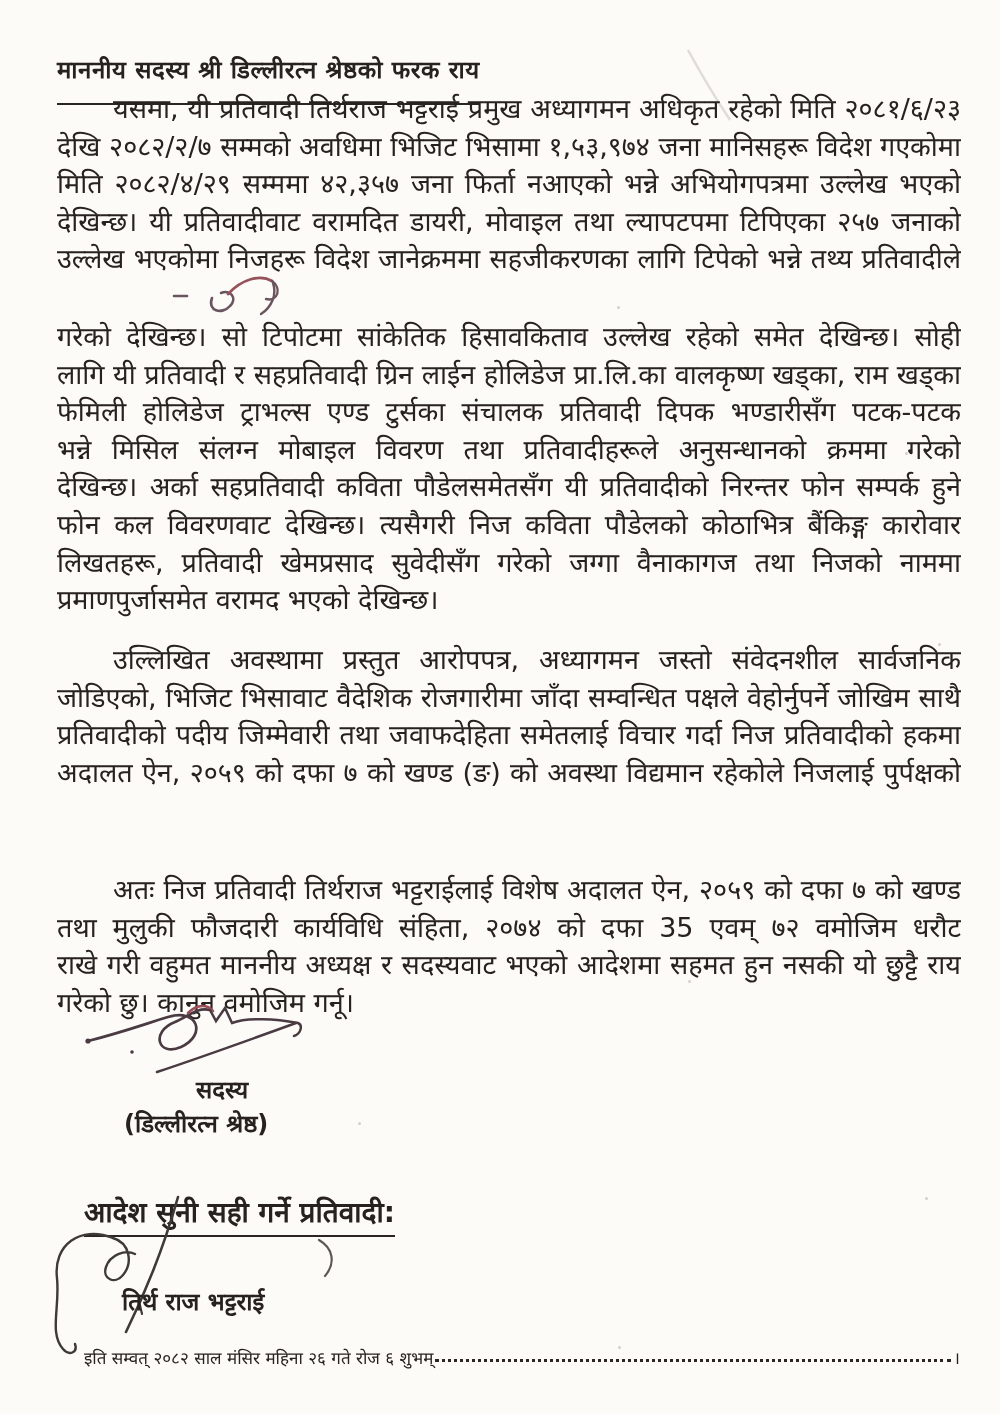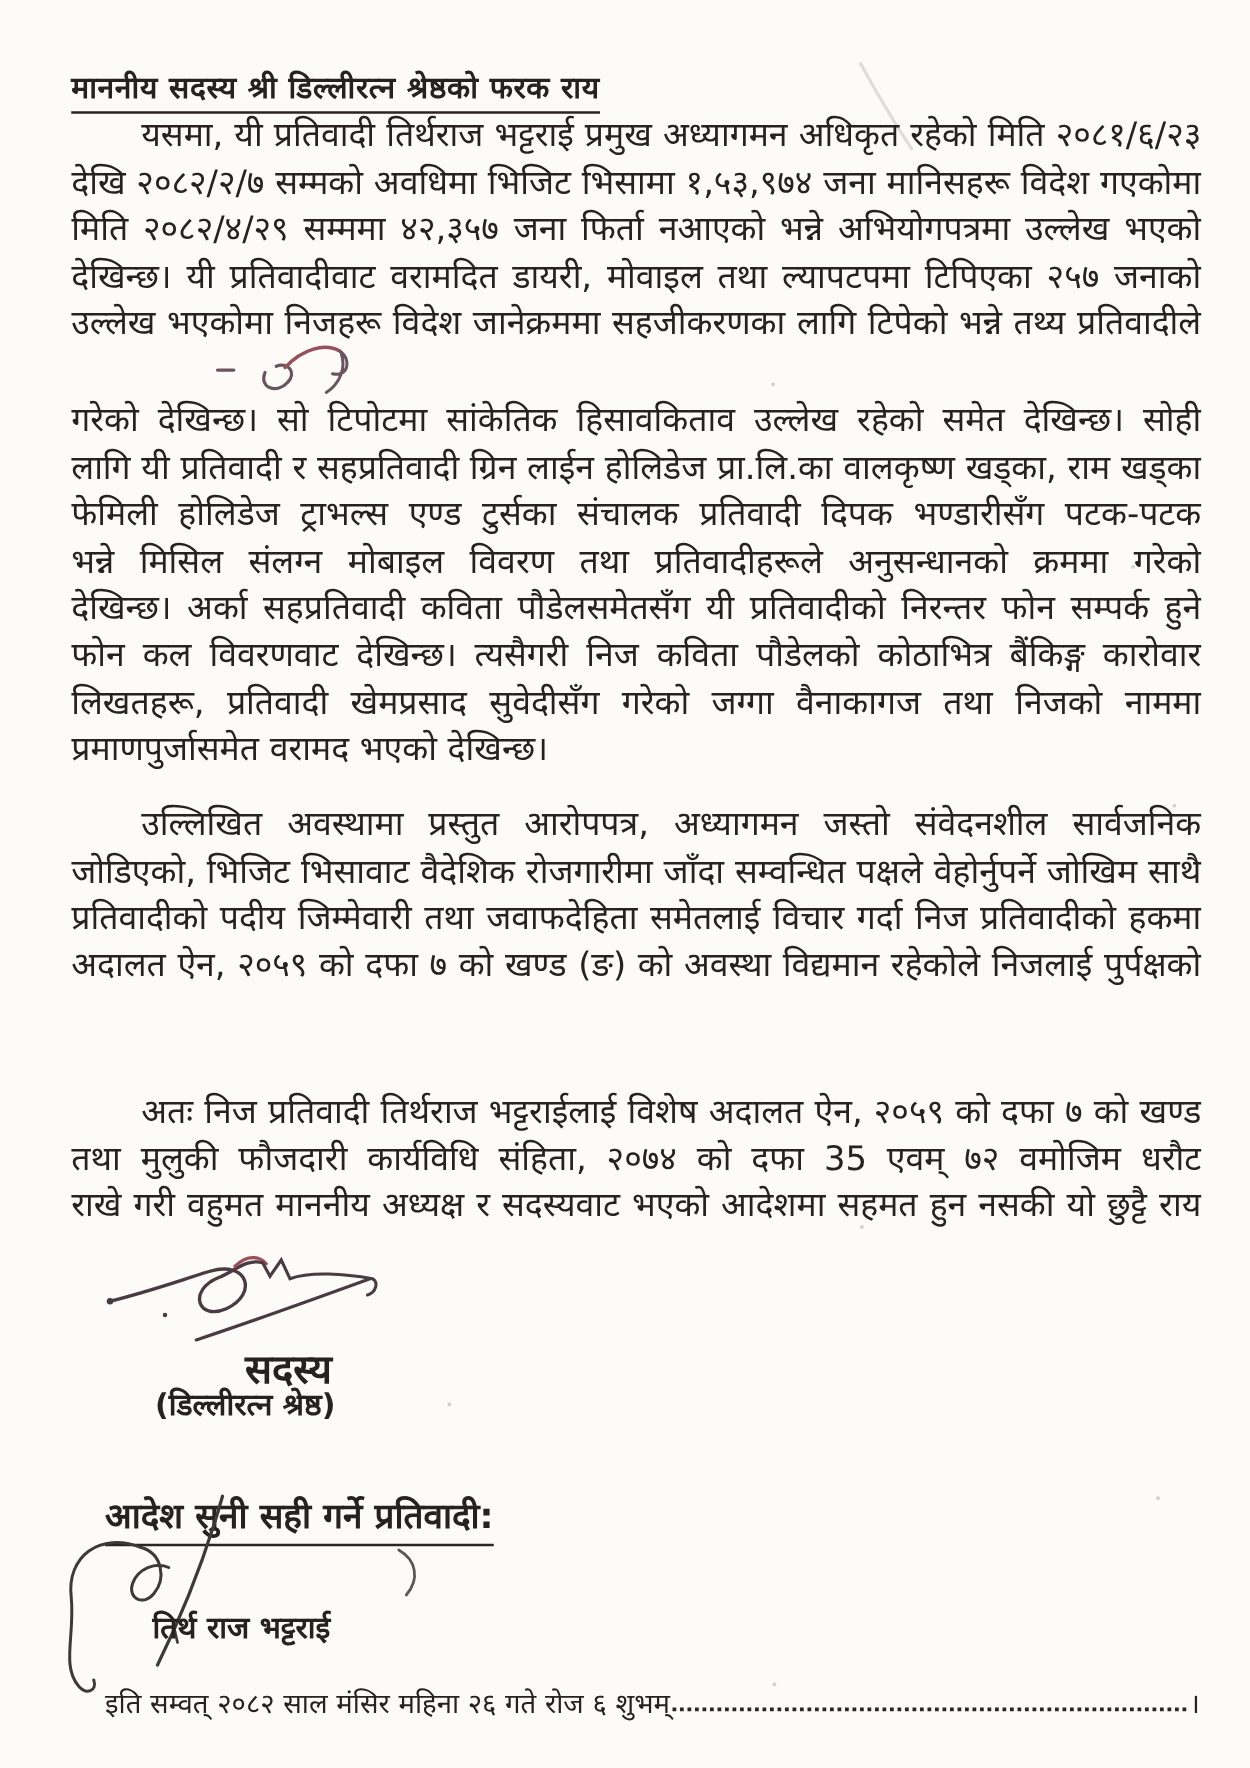--- a/index.html
+++ b/index.html
@@ -13,21 +13,21 @@
     overflow: hidden;
   }
   .main-heading {
     position: absolute;
     left: 57px;
     top: 52px;
     font-size: 24px;
     font-weight: 700;
     letter-spacing: 0.5px;
     border-bottom: 2.5px solid #2b2522;
-    padding-bottom: 4px;
+    padding-bottom: 18px;
     white-space: nowrap;
   }
   .para { position: absolute; left: 57px; width: 904px; }
   .para-1 { top: 90px; }
   .para-2 { top: 318px; }
   .para-3 { top: 641px; }
   .para-4 { top: 871px; }
   .line {
     height: 37.6px;
     line-height: 37.6px;
@@ -35,41 +35,41 @@
     font-weight: 500;
     text-align: justify;
     text-align-last: justify;
     overflow: hidden;
     white-space: normal;
   }
   .line.last { text-align-last: left; }
   .line.indent { text-indent: 56px; }
   .sign-role {
     position: absolute; left: 196px; top: 1072px;
-    font-size: 32px; font-weight: 600;
+    font-size: 24px; font-weight: 600;
   }
   .sign-name {
     position: absolute; left: 124px; top: 1106px;
     font-size: 24px; font-weight: 600;
   }
   .order-heading {
     position: absolute; left: 84px; top: 1192px;
     font-size: 28px; font-weight: 700;
     border-bottom: 2.5px solid #2b2522;
     padding-bottom: 5px;
     white-space: nowrap;
   }
   .defendant-name {
     position: absolute; left: 122px; top: 1284px;
     font-size: 24px; font-weight: 600;
   }
   .closing {
     position: absolute; left: 84px; right: 40px; top: 1346px;
     display: flex; align-items: flex-end;
-    font-size: 22px; font-weight: 500;
+    font-size: 17px; font-weight: 500;
   }
   .closing-text { white-space: nowrap; }
   .closing-dots {
     flex: 1;
     border-bottom: 3px dotted #2b2623;
     margin: 0 3px 7px 2px;
     height: 1px;
   }
   .svg-abs { position: absolute; }
   .speck {
@@ -127,20 +127,21 @@
     <div class="line indent">उल्लिखित अवस्थामा प्रस्तुत आरोपपत्र, अध्यागमन जस्तो संवेदनशील सार्वजनिक सेवासँग</div>
     <div class="line">जोडिएको, भिजिट भिसावाट वैदेशिक रोजगारीमा जाँदा सम्वन्धित पक्षले वेहोर्नुपर्ने जोखिम साथै यी</div>
     <div class="line">प्रतिवादीको पदीय जिम्मेवारी तथा जवाफदेहिता समेतलाई विचार गर्दा निज प्रतिवादीको हकमा विशेष</div>
     <div class="line">अदालत ऐन, २०५९ को दफा ७ को खण्ड (ङ) को अवस्था विद्यमान रहेकोले निजलाई पुर्पक्षको लागि</div>
   </div>
 
   <div class="para para-4">
     <div class="line indent">अतः निज प्रतिवादी तिर्थराज भट्टराईलाई विशेष अदालत ऐन, २०५९ को दफा ७ को खण्ड (घ)</div>
     <div class="line">तथा मुलुकी फौजदारी कार्यविधि संहिता, २०७४ को दफा 35 एवम् ७२ वमोजिम धरौट तारिखमा</div>
     <div class="line">राखे गरी वहुमत माननीय अध्यक्ष र सदस्यवाट भएको आदेशमा सहमत हुन नसकी यो छुट्टै राय व्यक्त</div>
+    <div class="line last">गरेको छु। कानुन वमोजिम गर्नू।</div>
   </div>
 
   <svg class="svg-abs" style="left:80px; top:995px;" width="235" height="88" viewBox="0 0 235 88">
     <path d="M 8 46 C 40 38, 62 30, 88 22 C 118 13, 127 40, 101 52 C 78 62, 70 37, 95 27 C 108 22, 116 12, 130 15" stroke="#4a3a42" stroke-width="2.7" fill="none" stroke-linecap="round"></path>
     <path d="M 108 18 C 118 8, 128 10, 133 16" stroke="#9a4f58" stroke-width="2.6" fill="none" stroke-linecap="round"></path>
     <path d="M 130 15 l 6 11 l 9 -13 l 7 15 C 168 22, 196 24, 218 28 C 223 30, 221 39, 214 41" stroke="#4a3a42" stroke-width="2.5" fill="none" stroke-linecap="round"></path>
     <path d="M 77 77 C 122 62, 172 44, 216 28" stroke="#4a3a42" stroke-width="2.5" fill="none" stroke-linecap="round"></path>
     <circle cx="8" cy="46" r="2.6" fill="#4a3a42"></circle>
     <circle cx="52" cy="57" r="1.8" fill="#4a3a42"></circle>
   </svg>

